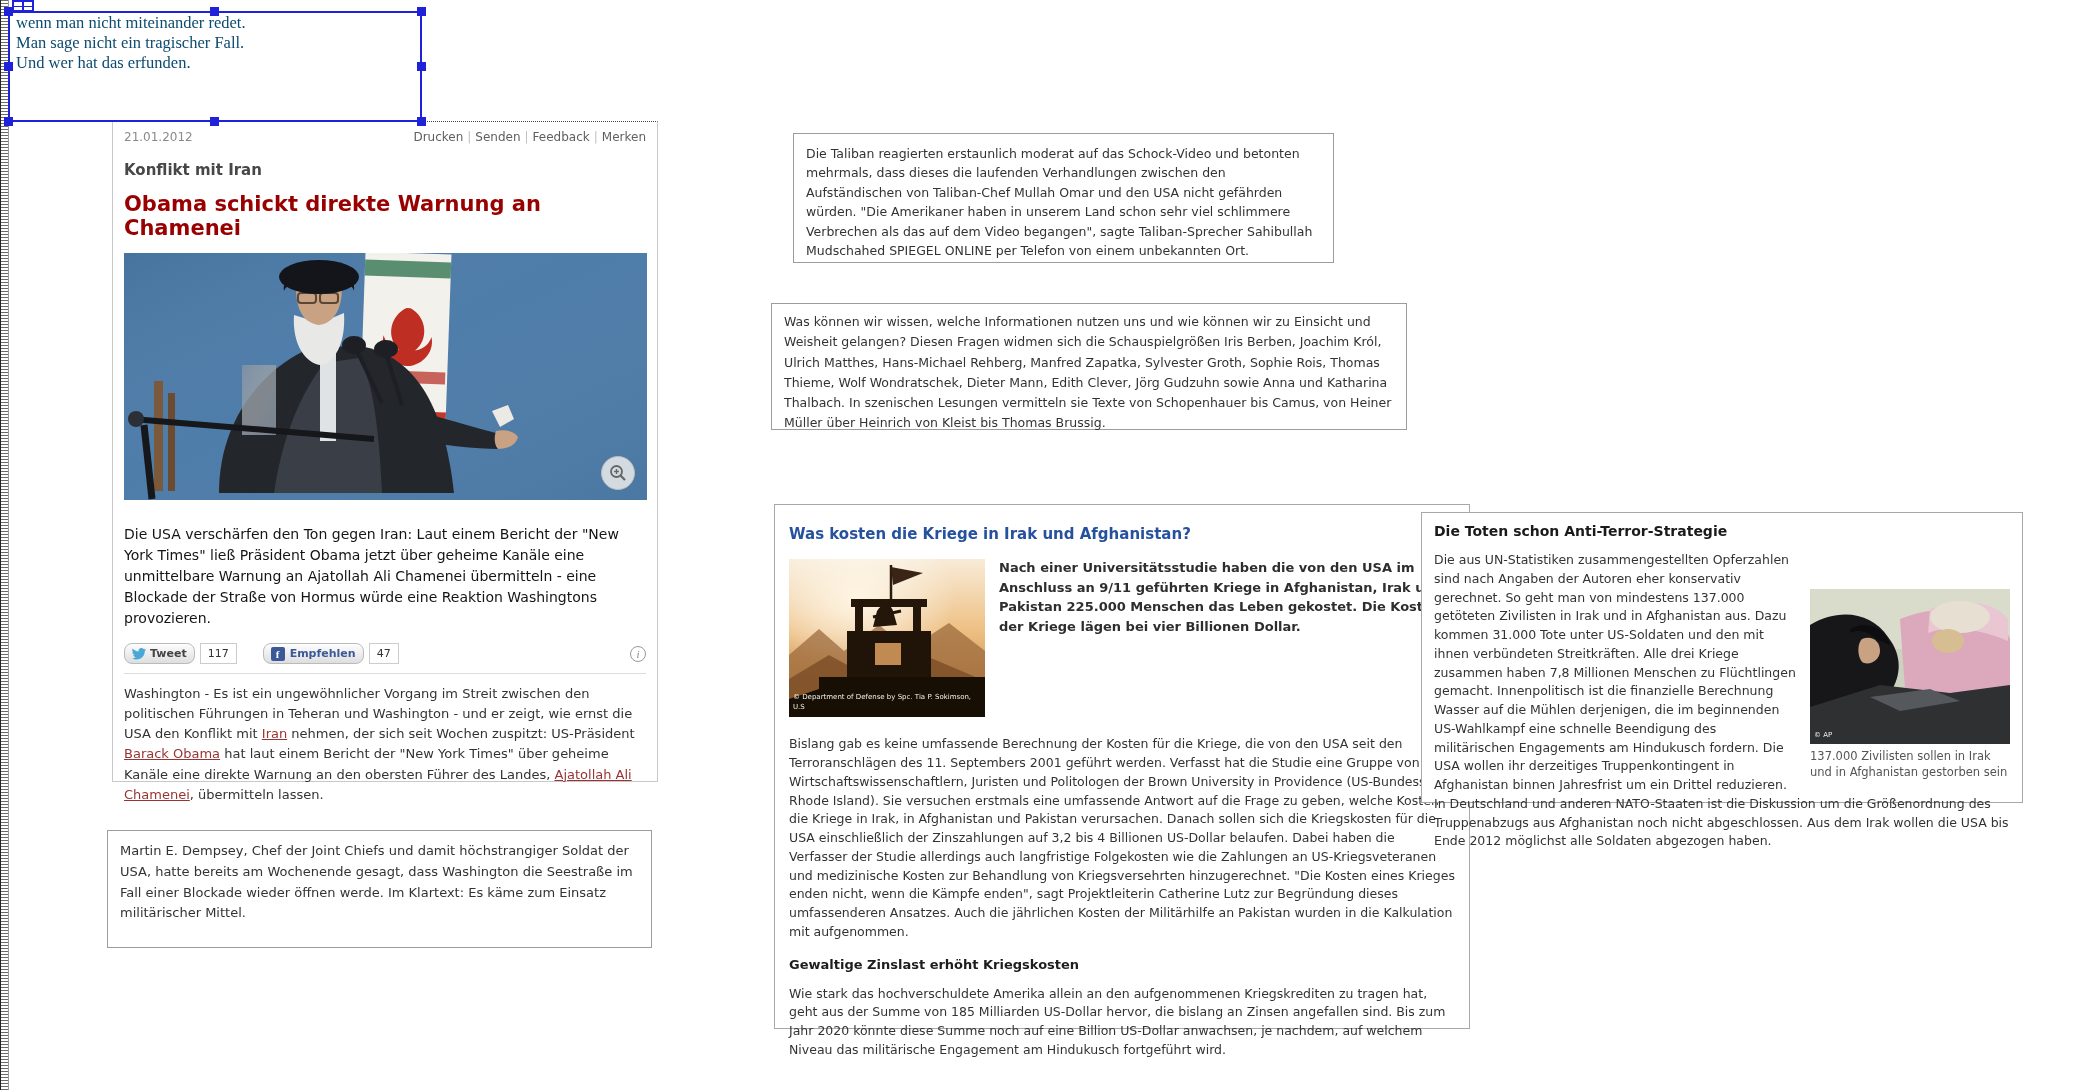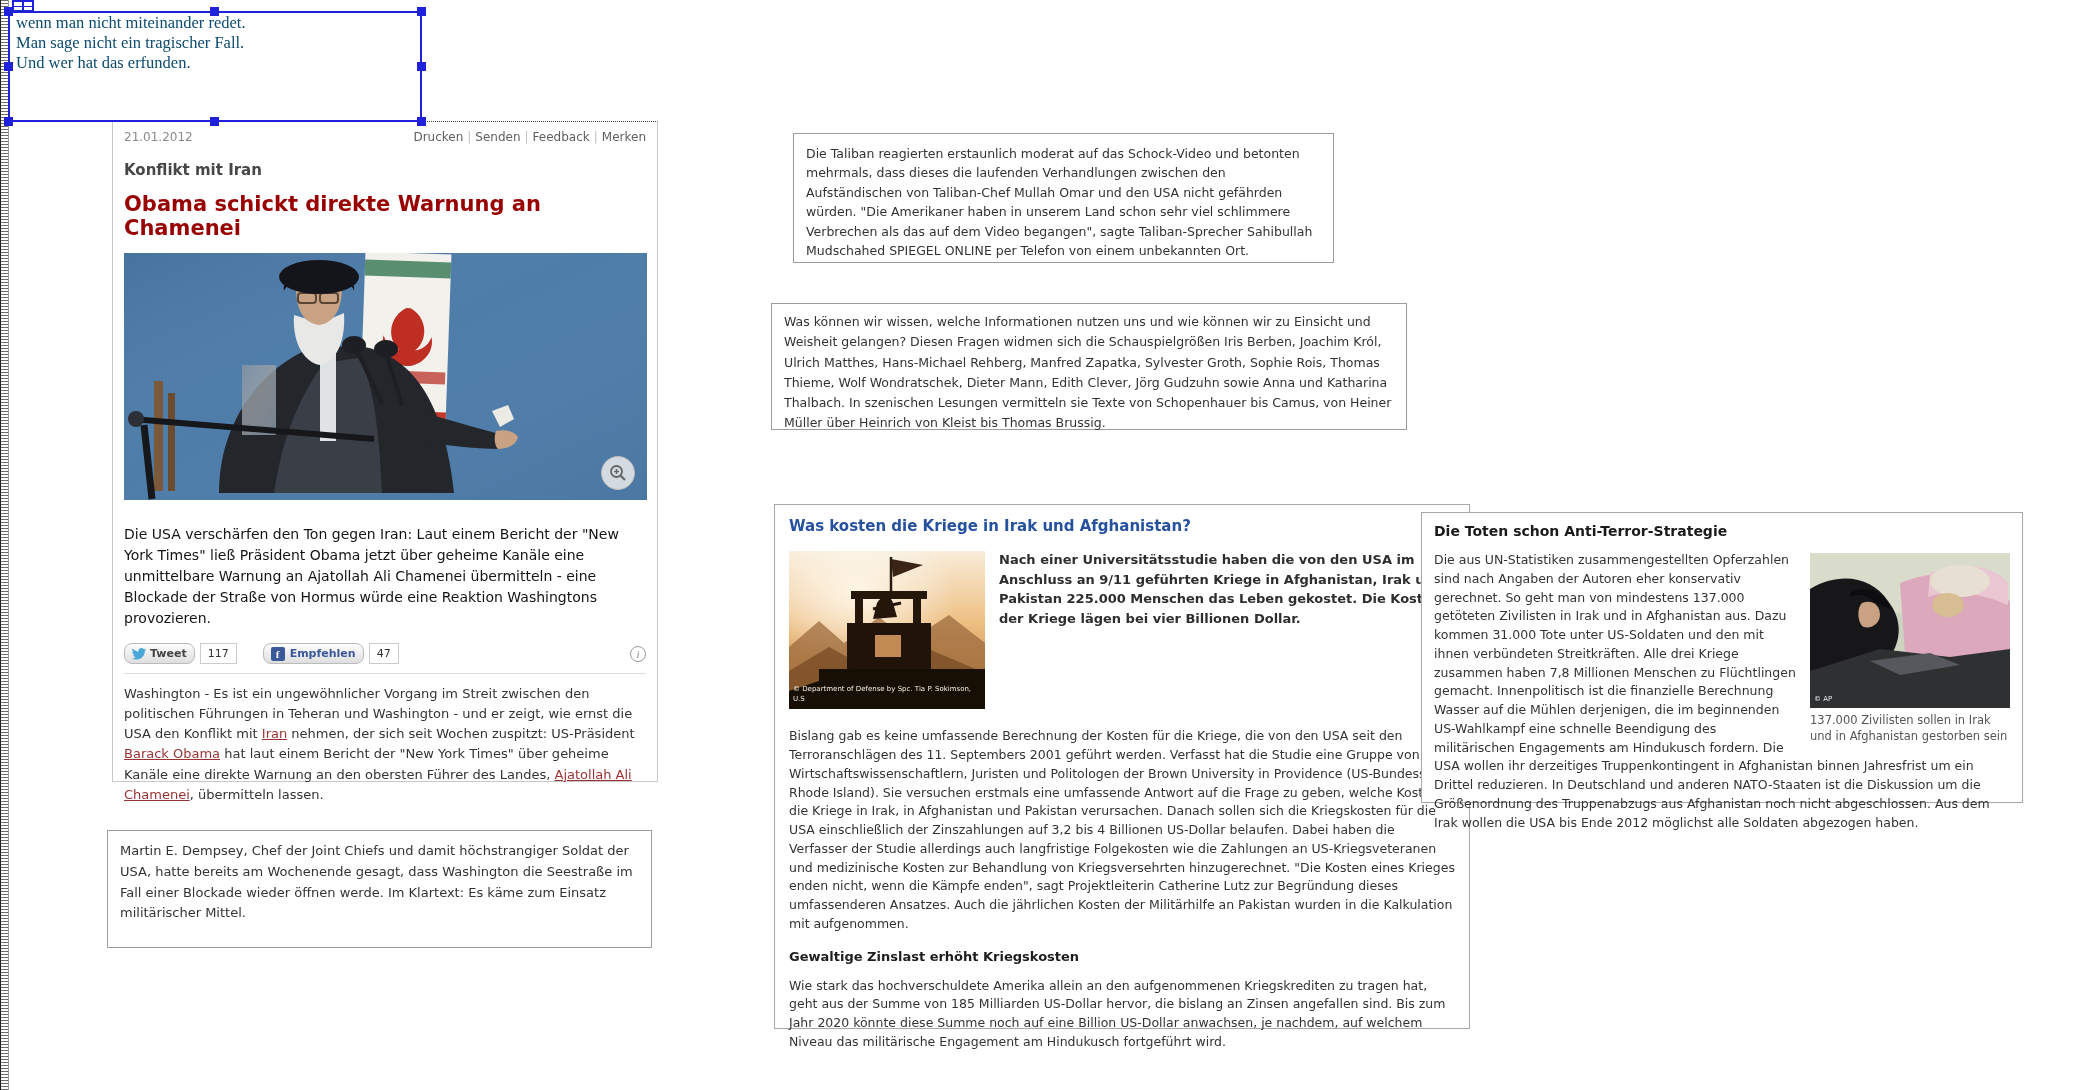--- a/index.html
+++ b/index.html
@@ -61,34 +61,34 @@
   .redlink { color:#993333; text-decoration:underline; cursor:pointer; }
 
   
   .note-box { position:absolute; background:#fff; border:1px solid #9c9c9c; color:#333;
     font-size:12.5px; line-height:1.55; padding:10px 12px; }
   #taliban-box { left:779px; top:133px; width:541px; height:130px;margin-left:14px; }
   #wissen-box  { left:771px; top:303px; width:636px; height:127px; padding:8px 12px; line-height:1.62; }
   #dempsey-box { left:107px; top:830px; width:545px; height:118px; font-size:13px; line-height:1.6; }
 
   
-  #kriege-box { left:774px; top:504px; width:696px; height:525px; border:1px solid #a8a8a8; padding:10px 14px; }
+  #kriege-box { left:774px; top:504px; width:696px; height:525px; border:1px solid #a8a8a8; padding:18px 14px; }
   .k-head { font-size:15px; font-weight:bold; color:#26519e; margin-bottom:11px; }
   .k-img { float:left; width:196px; height:158px; margin:2px 14px 6px 0; position:relative; }
   .k-img .ov-credit { position:absolute; left:4px; bottom:4px; font-size:7px; color:#f5f0e6; }
   .k-intro { font-weight:bold; font-size:13px; line-height:1.5; color:#2e2e2e; padding-top:1px; }
   .k-para { clear:both; padding-top:12px; font-size:12.5px; line-height:1.5; }
   .k-sub { padding-top:13px; font-size:13px; font-weight:bold; color:#1d1d1d; }
 
   
   #toten-box { left:1421px; top:512px; width:602px; height:291px; border:1px solid #a8a8a8; padding:8px 12px;
     font-size:12.5px; line-height:1.5; }
   .t-head { font-size:14px; font-weight:bold; color:#1a1a1a; margin-bottom:9px; }
   .t-img-wrap { float:right; width:200px; margin:2px 0 2px 12px; }
-  .t-img { position:relative; width:200px; height:155px; }
+  .t-img { position:relative; width:200px; height:155px;margin-top:36px; }
   .t-img .ov-credit { position:absolute; left:4px; bottom:4px; font-size:7px; color:#eee; }
   .t-caption { font-size:11.5px; color:#555; line-height:1.35; margin-top:5px; }
 </style>
 </head>
 <body>
 
 <div id="left-strip"></div>
 
 <div id="sel-icon"></div>
 

